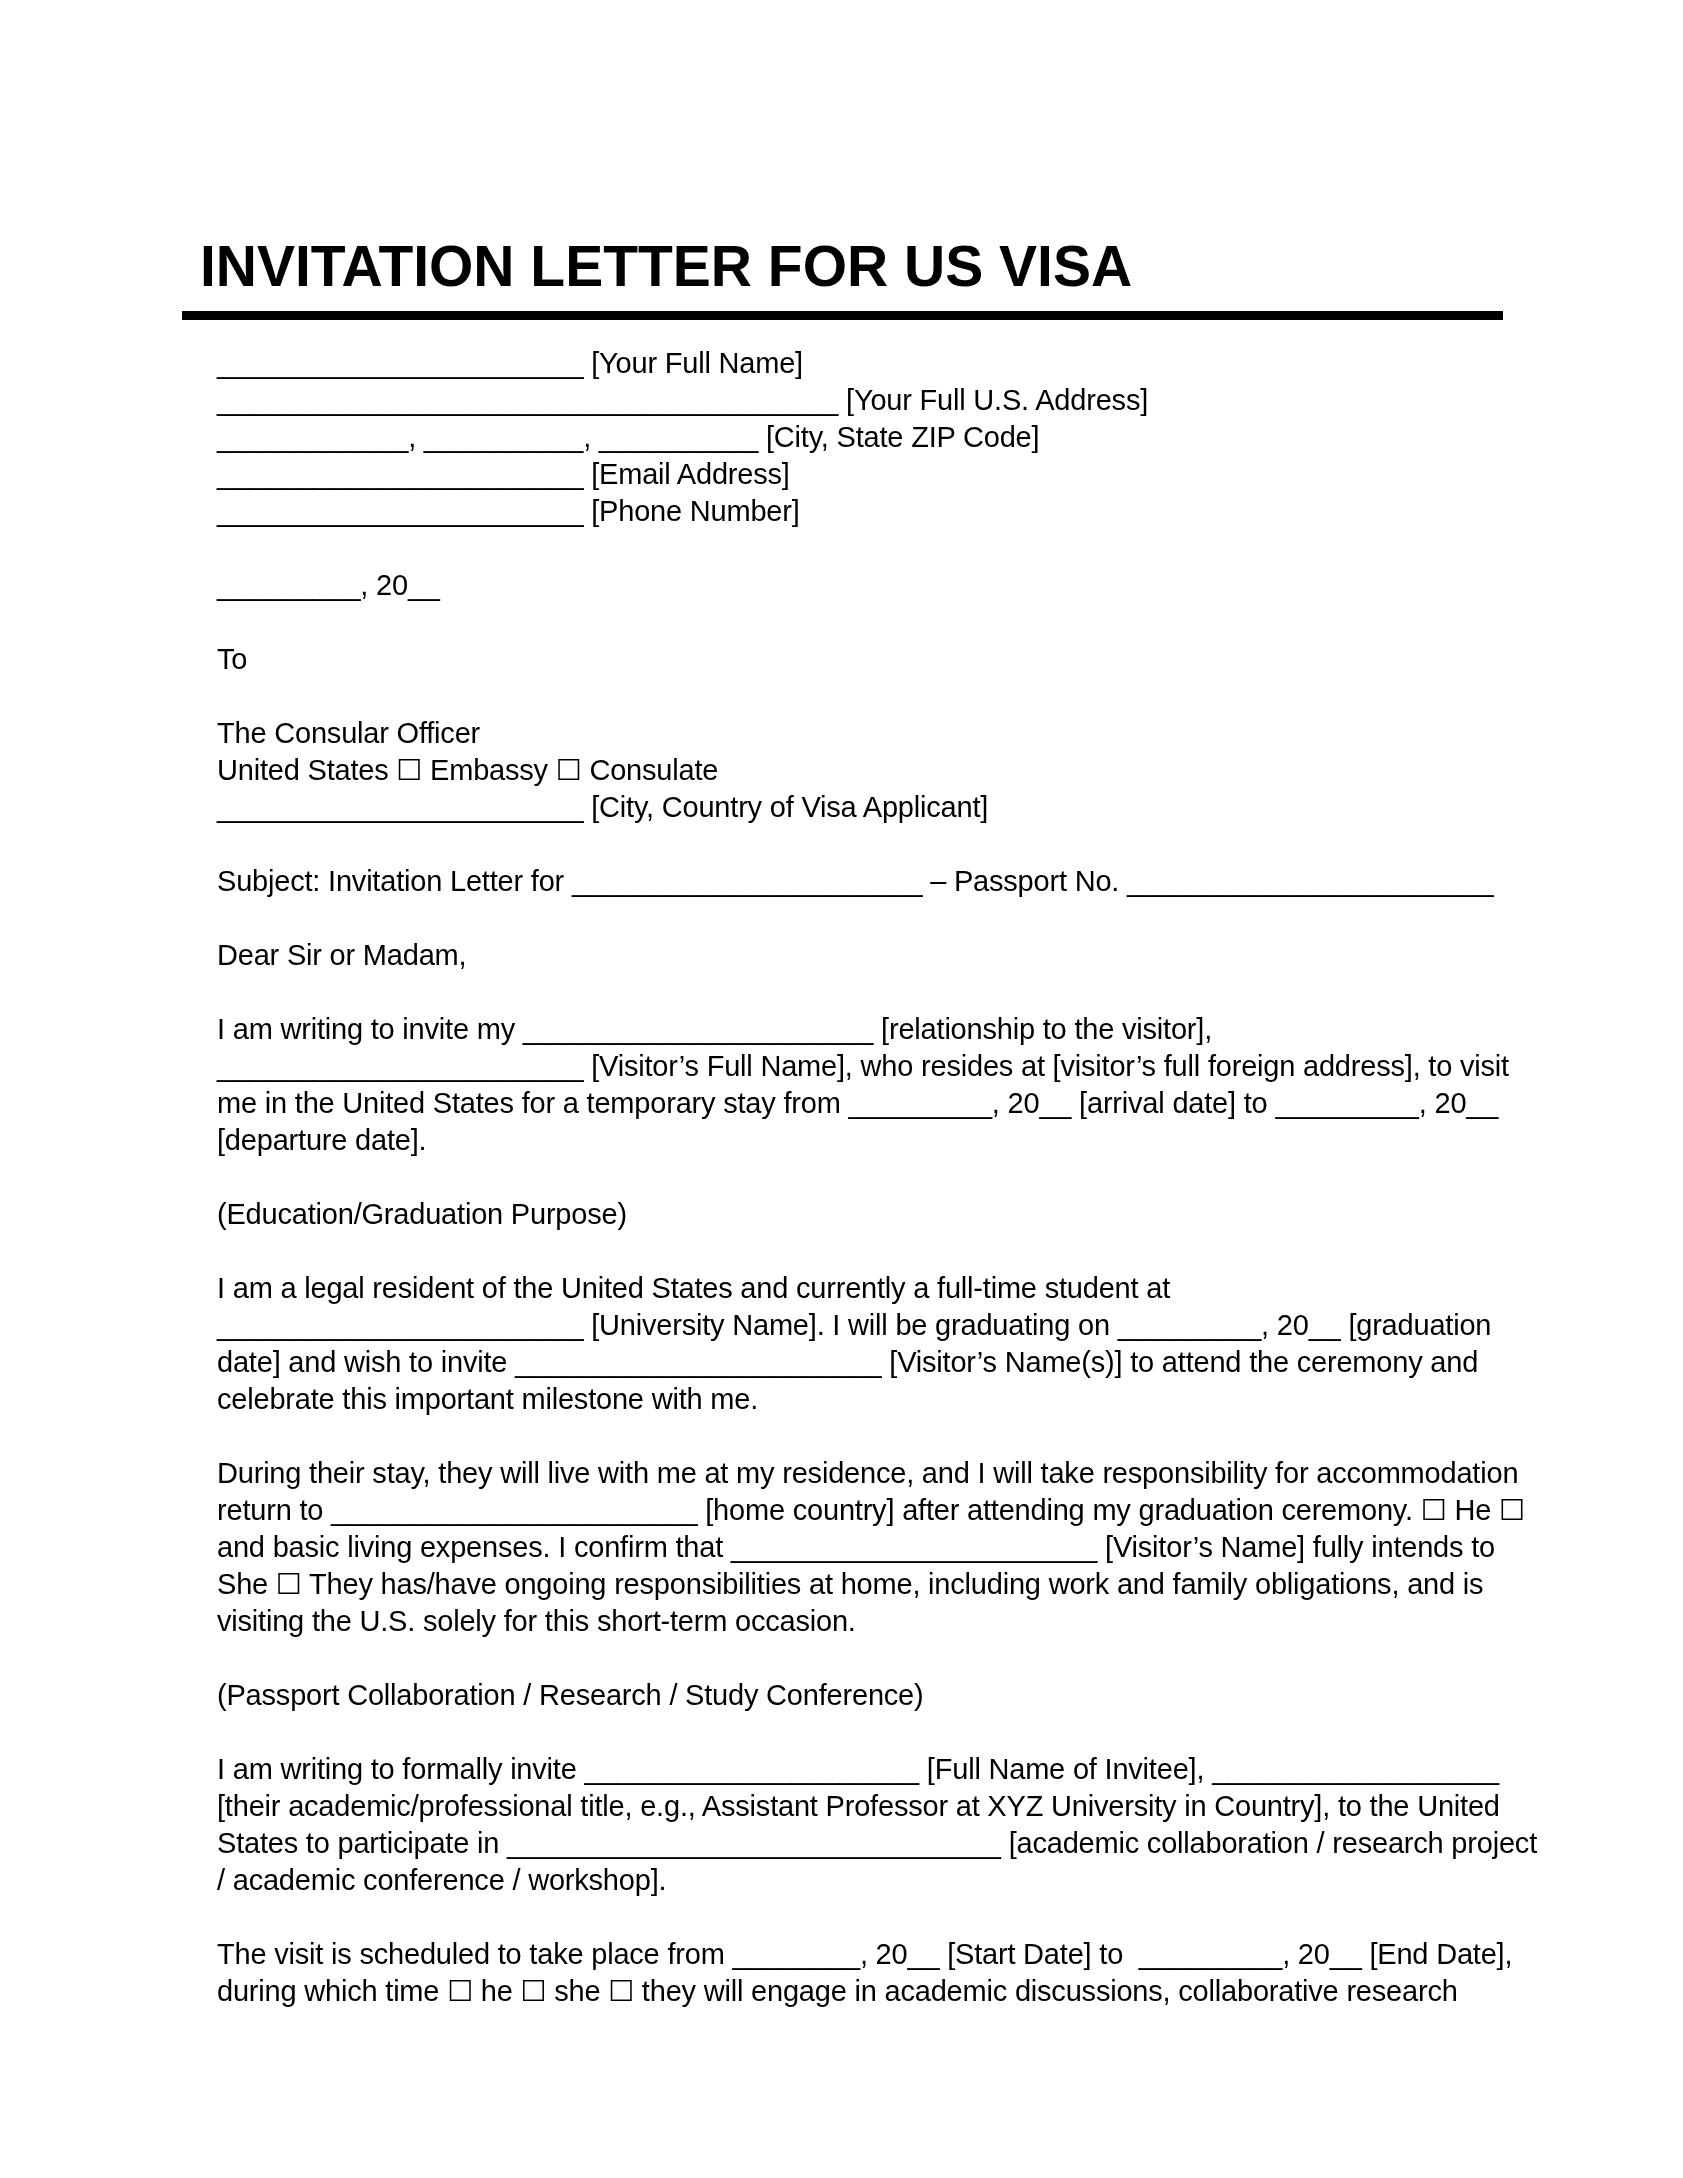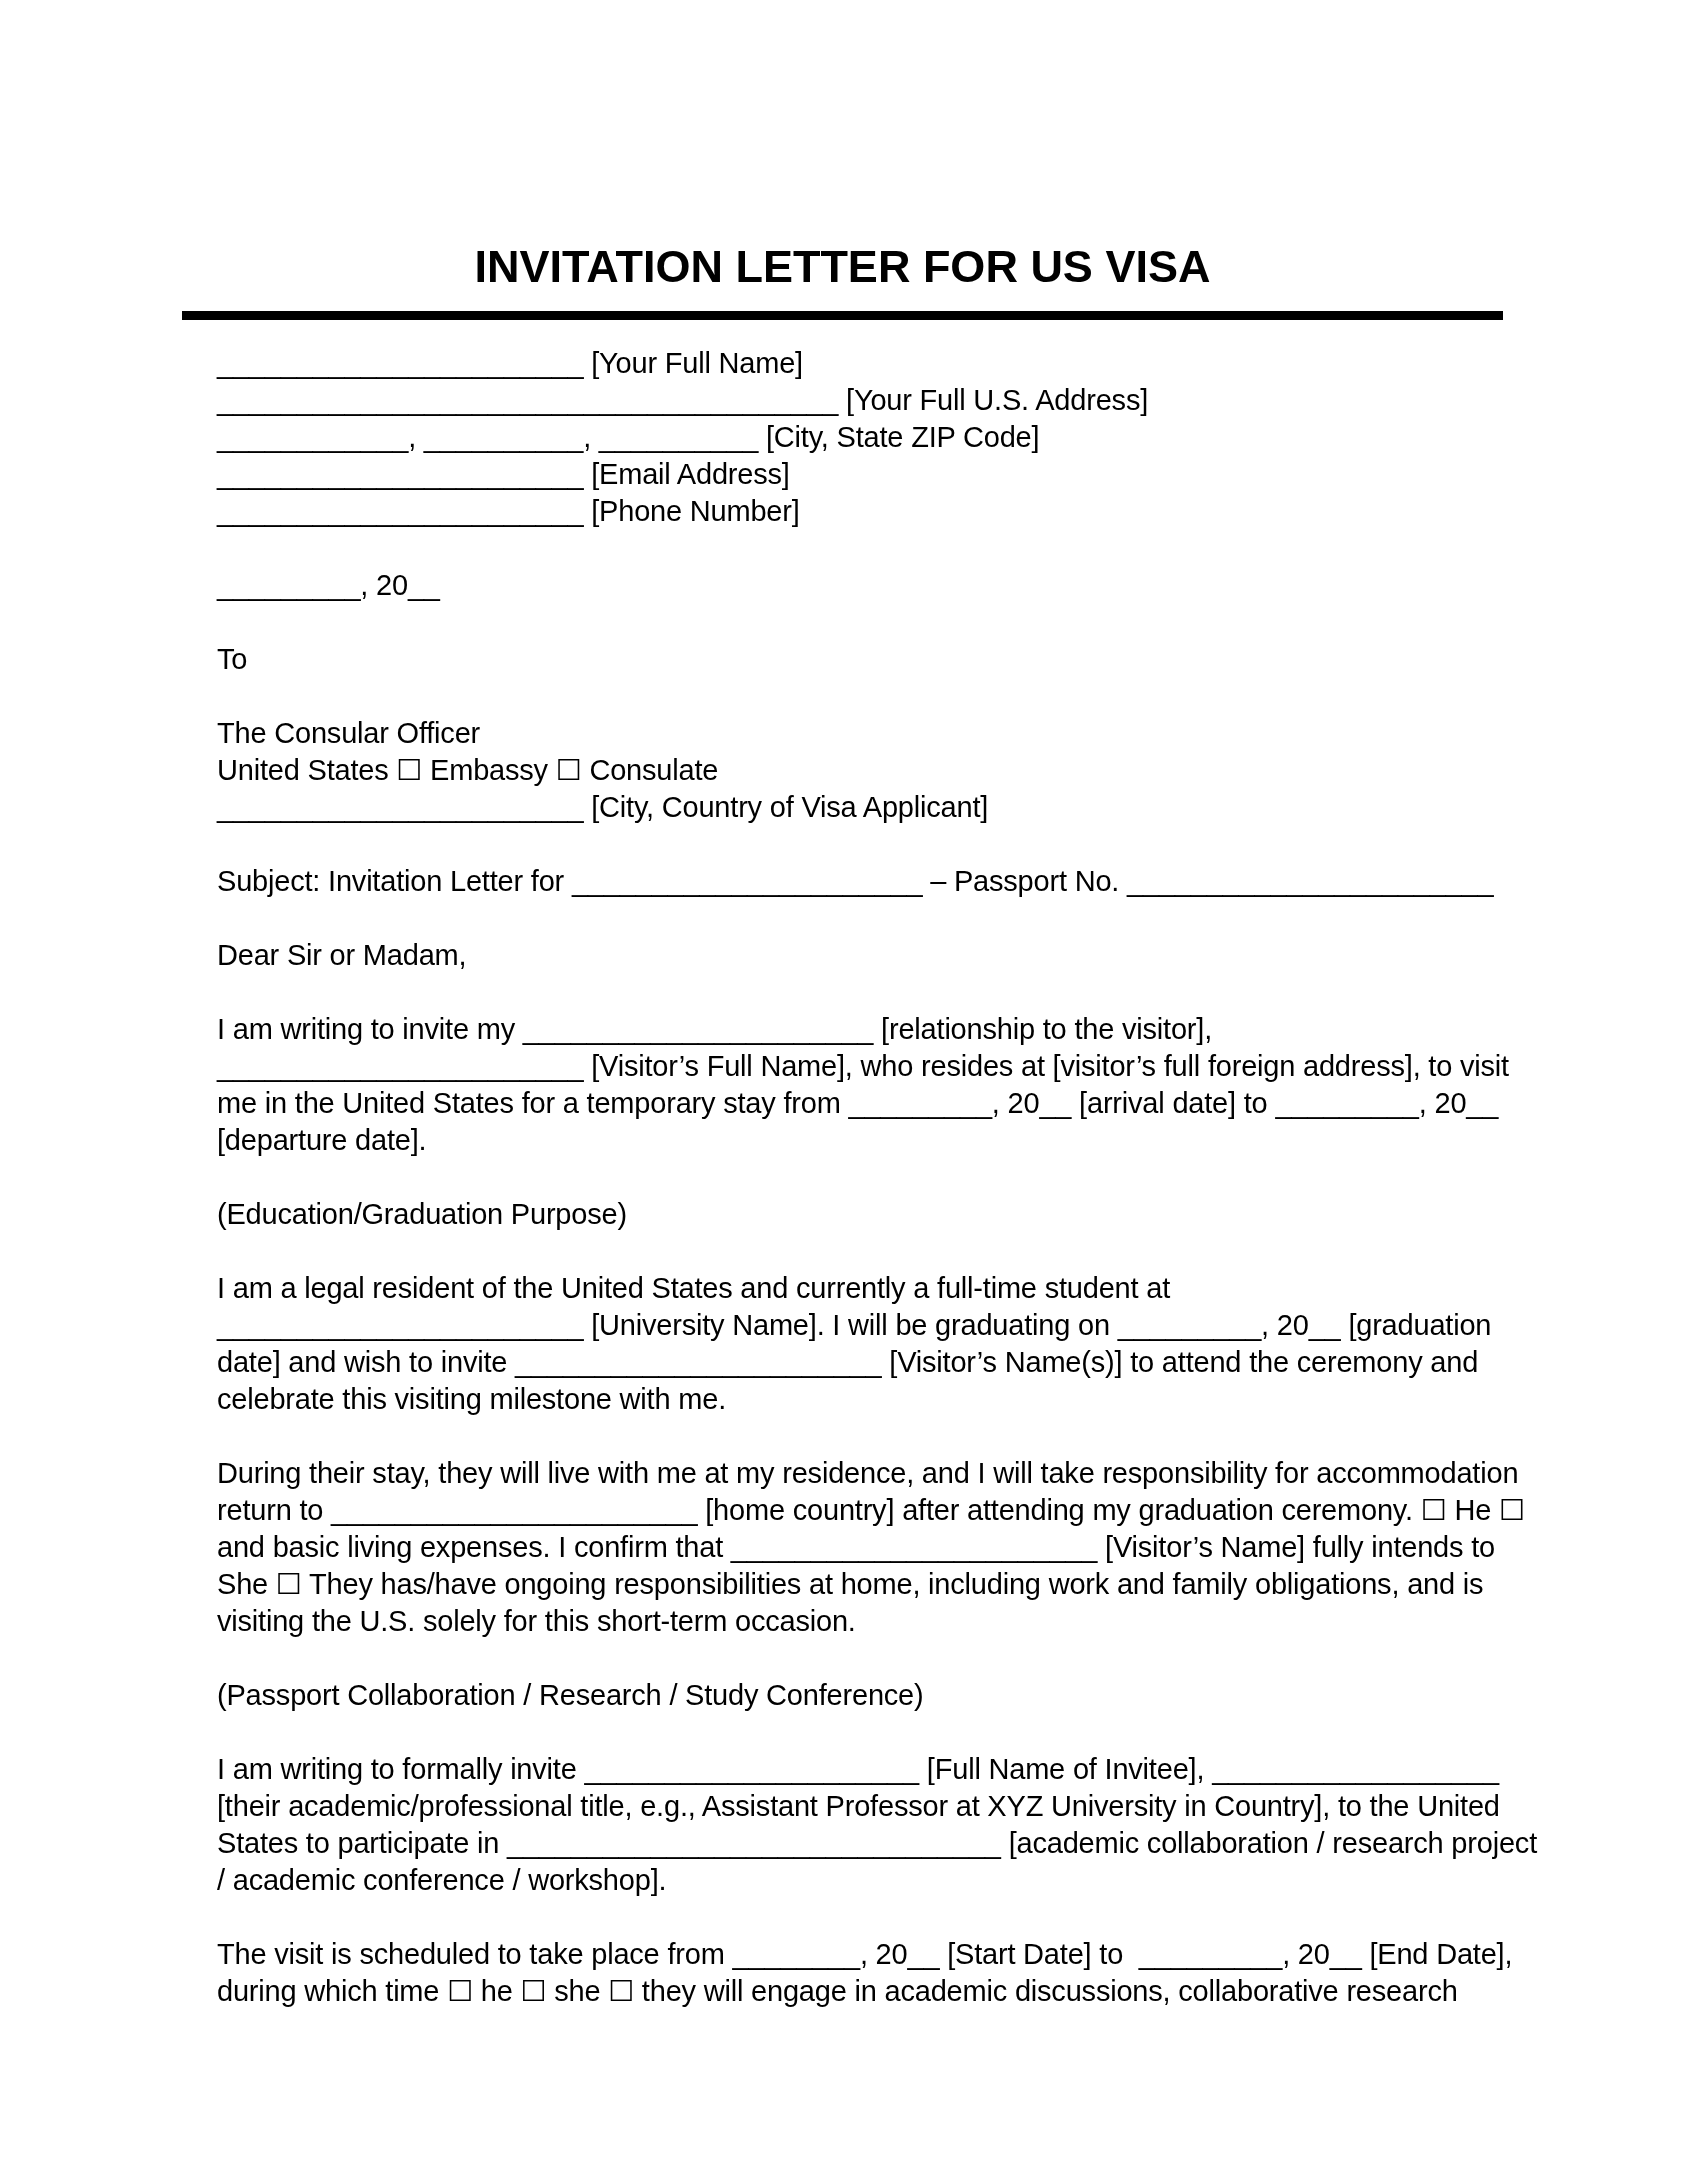--- a/index.html
+++ b/index.html
@@ -12,24 +12,24 @@
     padding: 234px 198px 0 200px;
     background: #ffffff;
     color: #000000;
     font-family: "Liberation Sans", sans-serif;
     font-size: 29px;
     letter-spacing: -0.2px;
     overflow: hidden;
   }
   .doc-title {
     margin: 0;
-    font-size: 45px;
+    font-size: 57px;
     line-height: 65px;
     font-weight: bold;
-    text-align: center;
+    text-align: left;
     letter-spacing: 0;
     white-space: pre;
   }
   .title-rule {
     height: 9px;
     background: #000000;
     margin: 12px -18px 0 -18px;
   }
   .block { margin-top: 37px; }
   .block.after-rule { margin-top: 25px; }
@@ -82,21 +82,21 @@
   </div>
 
   <div class="block">
     <div class="line">(Education/Graduation Purpose)</div>
   </div>
 
   <div class="block">
     <div class="line">I am a legal resident of the United States and currently a full-time student at</div>
     <div class="line">_______________________ [University Name]. I will be graduating on _________, 20__ [graduation</div>
     <div class="line">date] and wish to invite _______________________ [Visitor’s Name(s)] to attend the ceremony and</div>
-    <div class="line">celebrate this visiting milestone with me.</div>
+    <div class="line">celebrate this important milestone with me.</div>
   </div>
 
   <div class="block">
     <div class="line">During their stay, they will live with me at my residence, and I will take responsibility for accommodation</div>
     <div class="line"><span>return to _______________________ [home country] after attending my graduation ceremony. </span><span class="cb">☐</span><span> He </span><span class="cb">☐</span></div>
     <div class="line">and basic living expenses. I confirm that _______________________ [Visitor’s Name] fully intends to</div>
     <div class="line"><span>She </span><span class="cb">☐</span><span> They has/have ongoing responsibilities at home, including work and family obligations, and is</span></div>
     <div class="line">visiting the U.S. solely for this short-term occasion.</div>
   </div>
 

